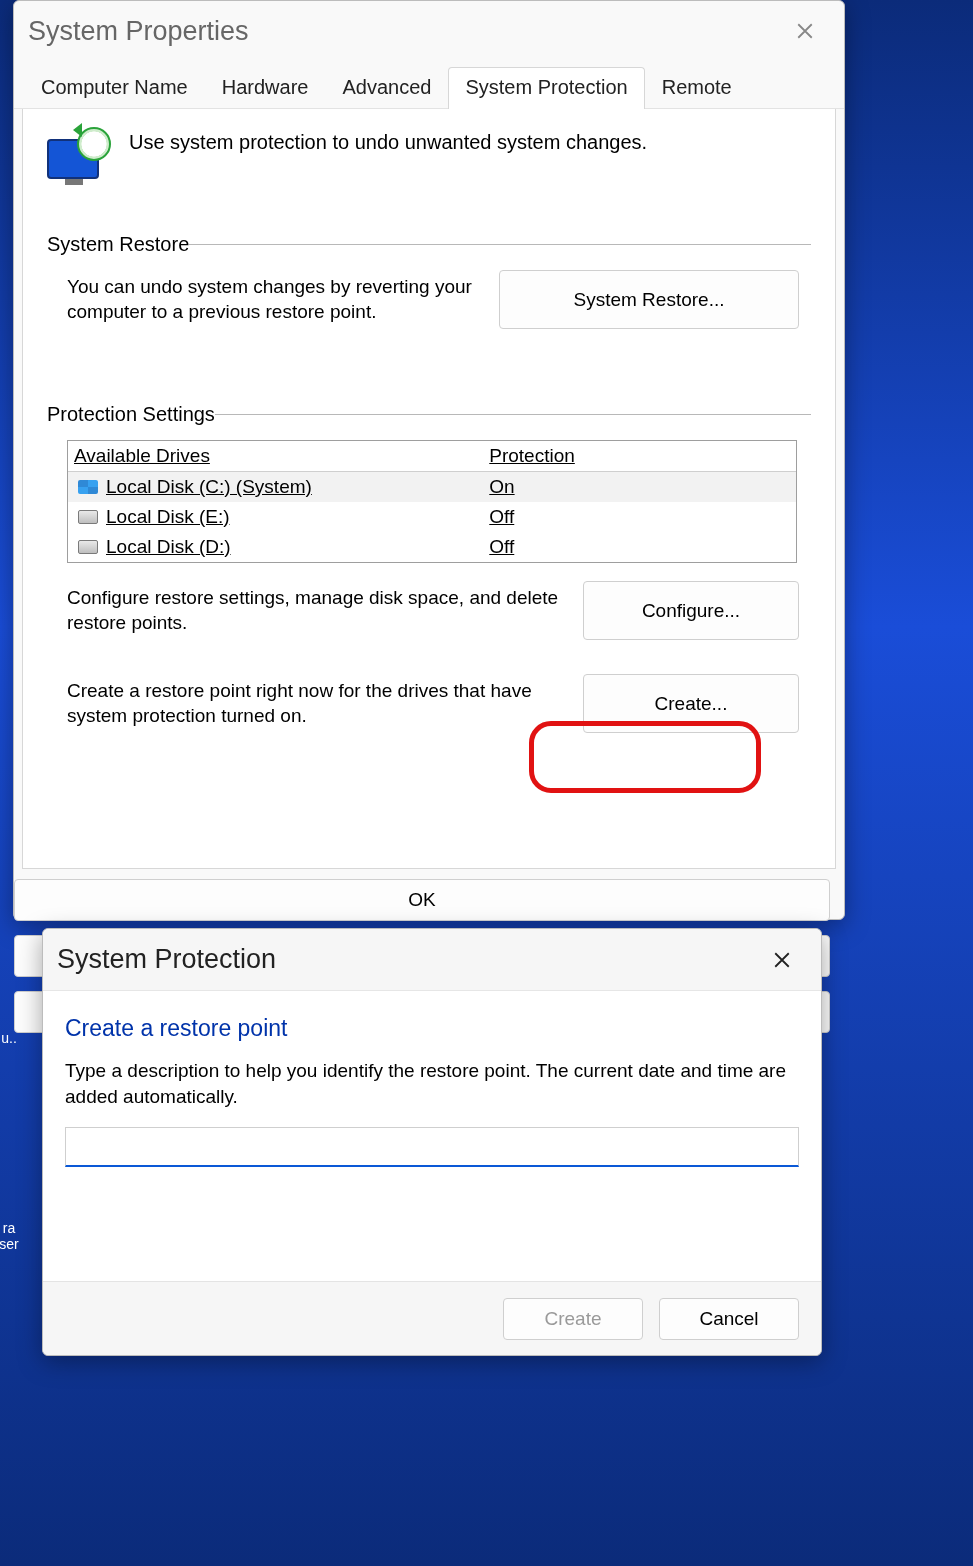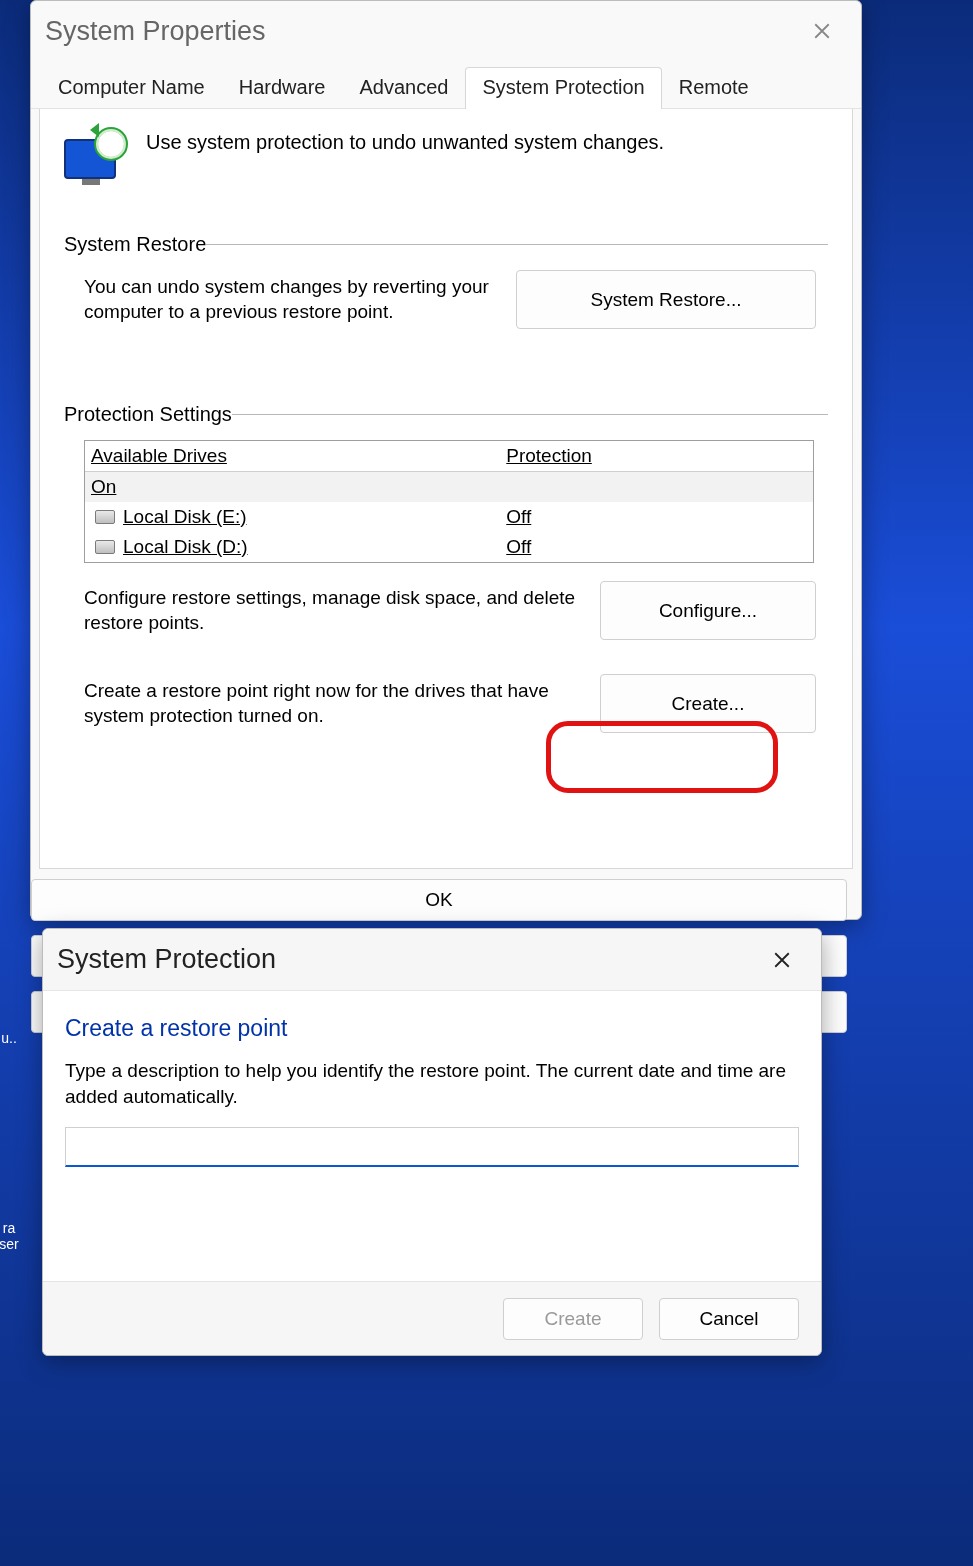--- a/index.html
+++ b/index.html
@@ -28,21 +28,21 @@
 
   
   .window {
     position: absolute;
     background: #fff;
     border: 1px solid #bcbcbc;
     border-radius: 6px;
     box-shadow: 0 6px 24px rgba(0,0,0,.35);
   }
   #win-sys-props {
-    left: 30px; top: 0;
+    left: 13px; top: 0;
     width: 832px; height: 920px;
     background: #f9f9f9;
   }
   .titlebar {
     height: 60px;
     display: flex;
     align-items: center;
     padding: 0 18px 0 14px;
     font-size: 27px;
     color: #666;
@@ -300,20 +300,24 @@
       <span class="label">Protection Settings</span>
       <span class="rule"></span>
     </div>
 
     <div class="drives">
       <div class="drives-header">
         <div class="col-drive">Available Drives</div>
         <div class="col-prot">Protection</div>
       </div>
       <div class="drives-row system">
+        <div class="col-drive">
+            <span class="drive-ico win"></span>
+          <span>Local Disk (C:) (System)</span>
+          </div>
         <div class="col-prot">On</div>
       </div>
       <div class="drives-row">
         <div class="col-drive">
             <span class="drive-ico hdd"></span>
           <span>Local Disk (E:)</span>
           </div>
         <div class="col-prot">Off</div>
       </div>
       <div class="drives-row">

